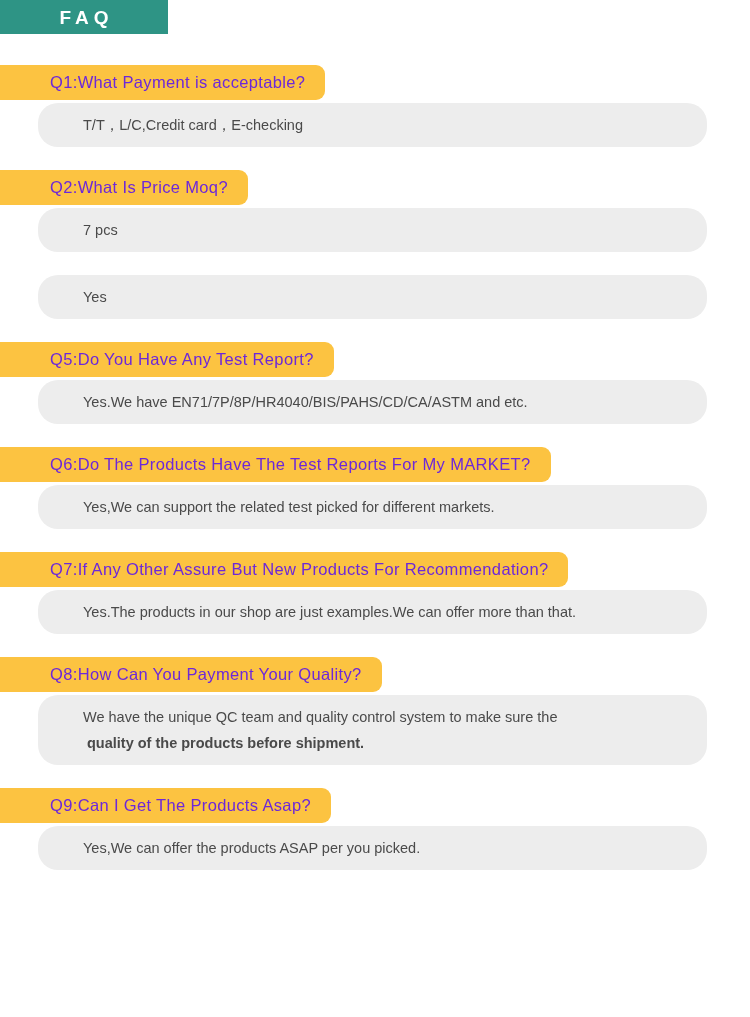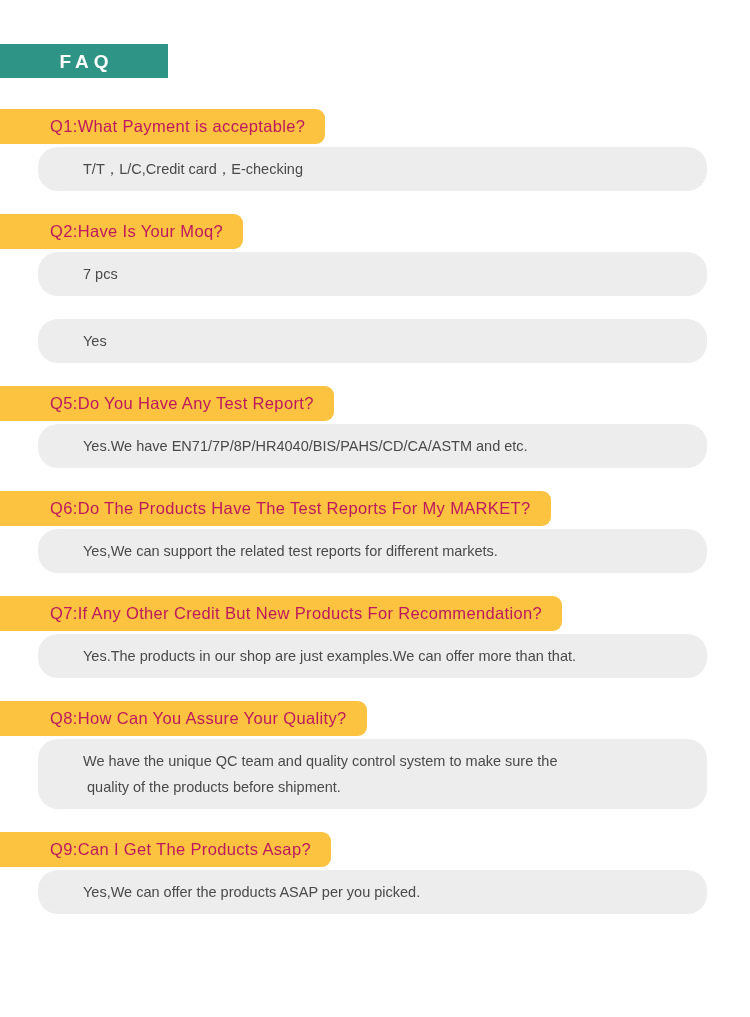--- a/index.html
+++ b/index.html
@@ -20,21 +20,20 @@
   }
 
   
   .faq-header {
     width: 168px;
     height: 34px;
     background: #2e9485;
     display: flex;
     align-items: center;
     justify-content: center;
-    margin-top: 44px;
   }
   .faq-header-text {
     color: #ffffff;
     font-size: 19px;
     font-weight: 600;
     letter-spacing: 5px;
     text-indent: 5px;
     line-height: 1;
   }
 
@@ -54,21 +53,21 @@
     border-bottom-right-radius: 9px;
     display: flex;
     align-items: center;
     padding-left: 50px;
     padding-right: 20px;
     width: max-content;
     max-width: 720px;
   }
 
   .q-text {
-    color: #be185d;
+    color: #6d28d9;
     font-size: 16.5px;
     font-weight: 400;
     letter-spacing: 0.35px;
     white-space: nowrap;
     line-height: 1;
   }
 
   .a-box {
     margin-left: 38px;
     margin-right: 43px;
@@ -81,21 +80,21 @@
     justify-content: center;
     padding: 9px 18px 9px 45px;
   }
 
   .a-line {
     color: #4a4a4a;
     font-size: 14.5px;
     line-height: 26px;
     white-space: nowrap;
   }
-  .a-line.indent { padding-left: 4px; }
+  .a-line.indent { padding-left: 4px; font-weight: bold; }
 
 </style>
 </head>
 <body>
 
 <div class="page">
 
   <div class="faq-header">
     <span class="faq-header-text">FAQ</span>
   </div>
@@ -106,21 +105,21 @@
       <div class="q-bar">
         <span class="q-text">Q1:What Payment is acceptable?</span>
       </div>
       <div class="a-box">
         <span class="a-line">T/T，L/C,Credit card，E-checking</span>
       </div>
     </div>
 
     <div class="faq-item">
       <div class="q-bar">
-        <span class="q-text">Q2:Have Is Your Moq?</span>
+        <span class="q-text">Q2:What Is Price Moq?</span>
       </div>
       <div class="a-box">
         <span class="a-line">7 pcs</span>
       </div>
     </div>
 
 
     <div class="faq-item">
       <div class="a-box">
         <span class="a-line">Yes</span>
@@ -134,36 +133,36 @@
       <div class="a-box">
         <span class="a-line">Yes.We have EN71/7P/8P/HR4040/BIS/PAHS/CD/CA/ASTM and etc.</span>
       </div>
     </div>
 
     <div class="faq-item">
       <div class="q-bar">
         <span class="q-text">Q6:Do The Products Have The Test Reports For My MARKET?</span>
       </div>
       <div class="a-box">
-        <span class="a-line">Yes,We can support the related test reports for different markets.</span>
+        <span class="a-line">Yes,We can support the related test picked for different markets.</span>
       </div>
     </div>
 
     <div class="faq-item">
       <div class="q-bar">
-        <span class="q-text">Q7:If Any Other Credit But New Products For Recommendation?</span>
+        <span class="q-text">Q7:If Any Other Assure But New Products For Recommendation?</span>
       </div>
       <div class="a-box">
         <span class="a-line">Yes.The products in our shop are just examples.We can offer more than that.</span>
       </div>
     </div>
 
     <div class="faq-item">
       <div class="q-bar">
-        <span class="q-text">Q8:How Can You Assure Your Quality?</span>
+        <span class="q-text">Q8:How Can You Payment Your Quality?</span>
       </div>
       <div class="a-box">
         <span class="a-line">We have the unique QC team and quality control system to make sure the</span>
         <span class="a-line indent">quality of the products before shipment.</span>
       </div>
     </div>
 
     <div class="faq-item">
       <div class="q-bar">
         <span class="q-text">Q9:Can I Get The Products Asap?</span>

